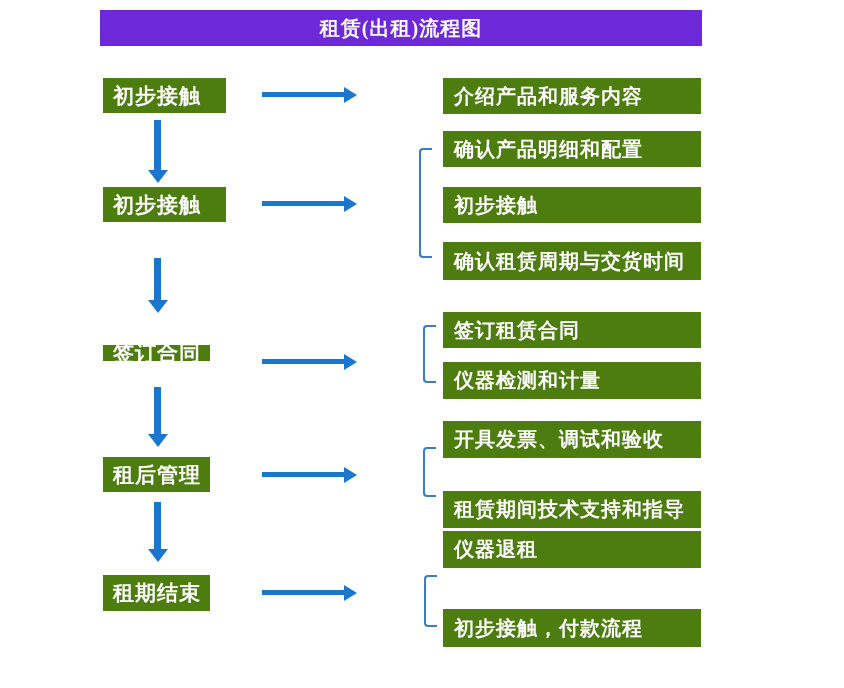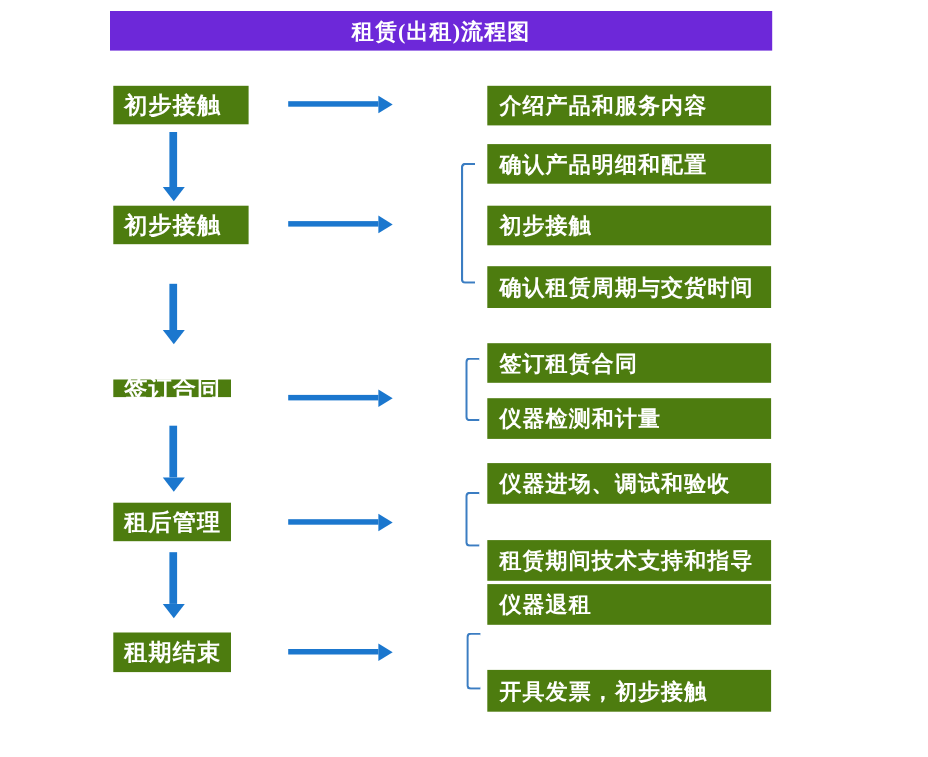--- a/index.html
+++ b/index.html
@@ -99,19 +99,19 @@
 
   <div class="box detail" style="top:78px">介绍产品和服务内容</div>
 
   <div class="box detail" style="top:131px">确认产品明细和配置</div>
   <div class="box detail" style="top:187px">初步接触</div>
   <div class="box detail" style="top:242px;height:38px">确认租赁周期与交货时间</div>
 
   <div class="box detail" style="top:312px">签订租赁合同</div>
   <div class="box detail" style="top:362px;height:37px">仪器检测和计量</div>
 
-  <div class="box detail" style="top:421px;height:37px">仪器进场、调试和验收</div>
+  <div class="box detail" style="top:421px;height:37px">开具发票、调试和验收</div>
   <div class="box detail" style="top:491px;height:37px">租赁期间技术支持和指导</div>
 
   <div class="box detail" style="top:531px;height:37px">仪器退租</div>
-  <div class="box detail" style="top:609px;height:38px">开具发票，初步接触</div>
+  <div class="box detail" style="top:609px;height:38px">初步接触，付款流程</div>
 
 </div>
 
 </body></html>

